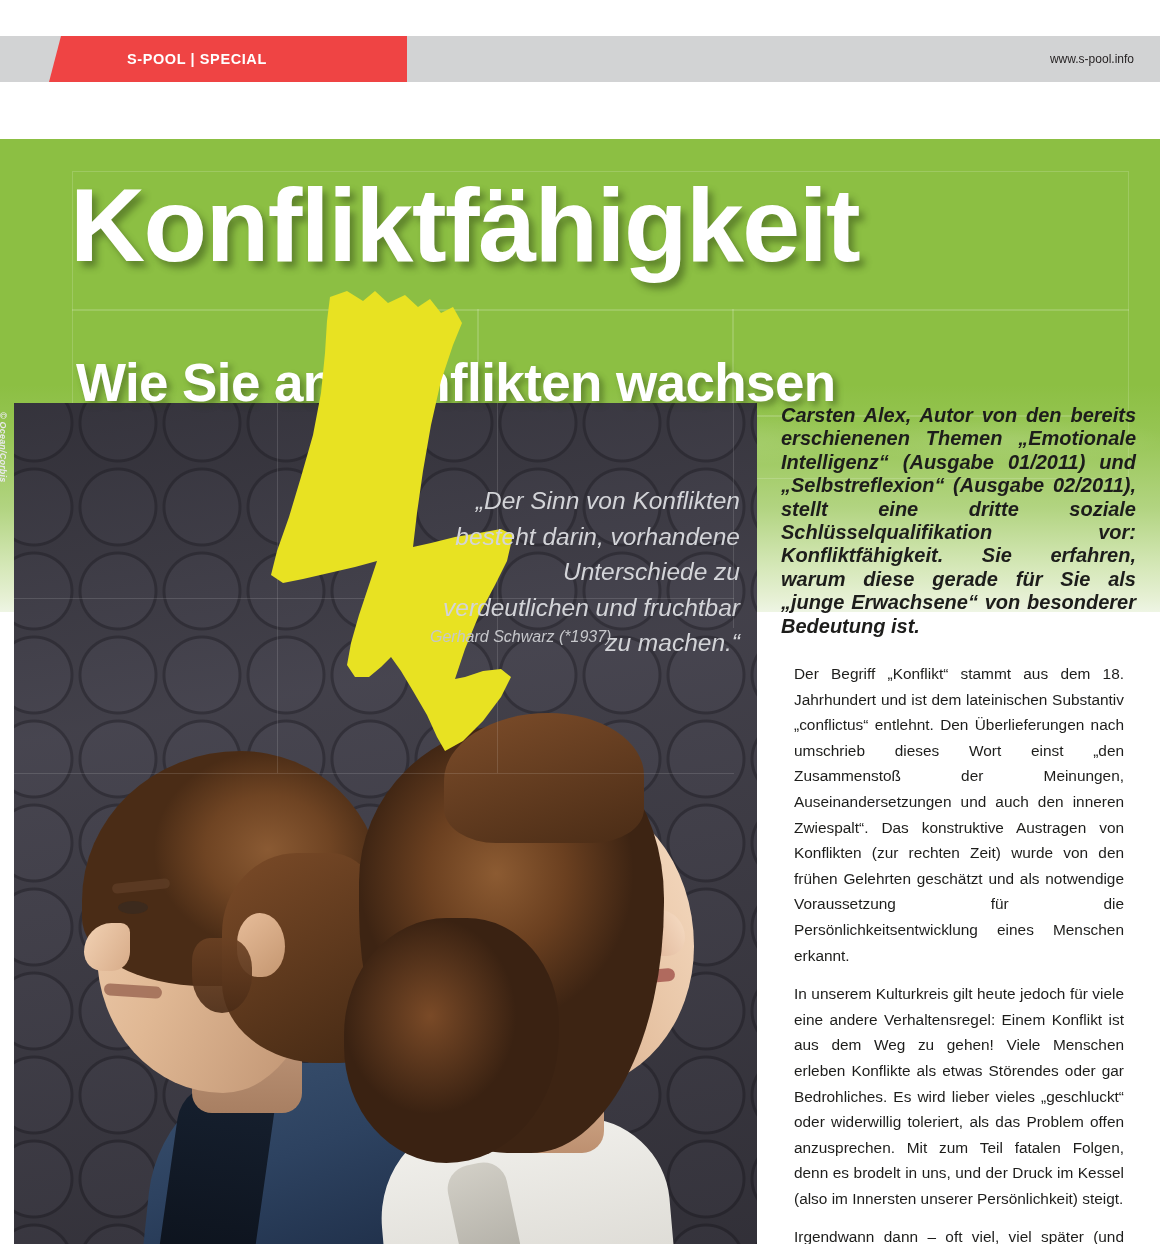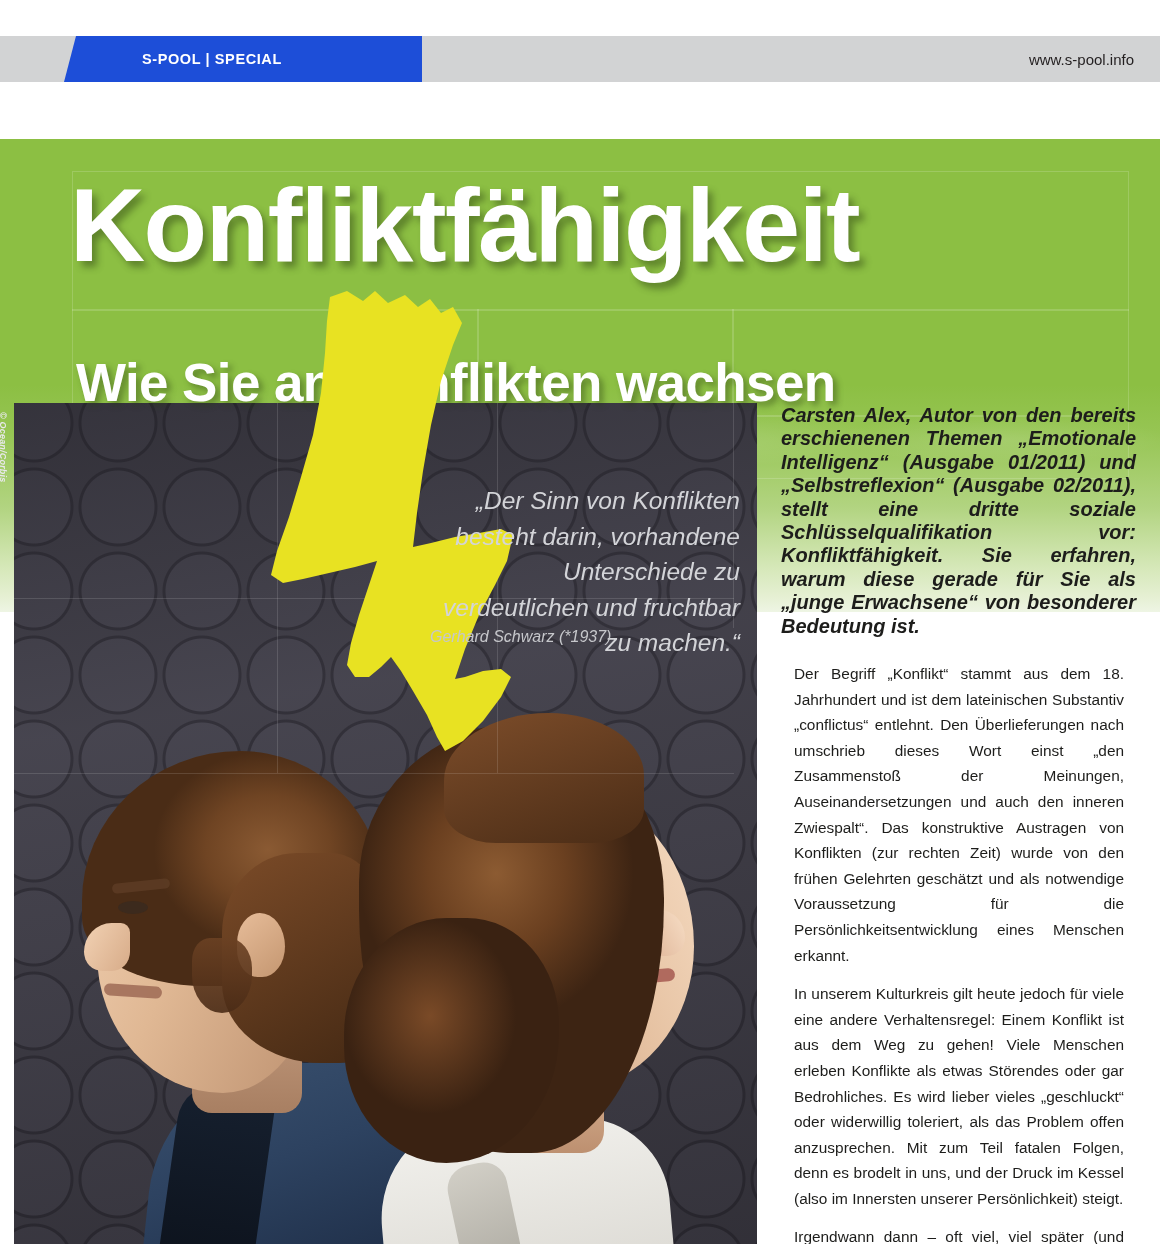--- a/index.html
+++ b/index.html
@@ -6,30 +6,30 @@
   body{
     width:1160px;height:1244px;position:relative;overflow:hidden;
     font-family:"Liberation Sans", sans-serif;
     -webkit-font-smoothing:antialiased;
   }
 
   
   .header{position:absolute;left:0;top:36px;width:1160px;height:46px;}
   .header-gray{position:absolute;left:0;top:0;width:1160px;height:46px;background:#d2d3d4;}
   .header-red{
-    position:absolute;left:64px;top:0;width:358px;height:46px;background:#1d4ed8;
+    position:absolute;left:49px;top:0;width:358px;height:46px;background:#ef4444;
     clip-path:polygon(12px 0, 358px 0, 358px 46px, 0 46px);
   }
   .header-red-label{
     position:absolute;left:78px;top:50%;transform:translateY(-50%);
     color:#ffffff;font-size:14.5px;font-weight:bold;letter-spacing:.6px;white-space:nowrap;
   }
   .header-url{
     position:absolute;right:26px;top:50%;transform:translateY(-50%);
-    color:#231f20;font-size:15px;white-space:nowrap;
+    color:#231f20;font-size:12px;white-space:nowrap;
   }
 
   
   .hero{
     position:absolute;left:0;top:139px;width:1160px;height:473px;
     background:linear-gradient(180deg,#8cbf43 0%,#8cbf43 52%,#96c553 62%,#b2d481 78%,#d4e7b6 90%,#e6f0d4 97%,#eef5e4 100%);
     overflow:hidden;
   }
   
   .hero-grid{position:absolute;left:0;top:0;width:1160px;height:473px;pointer-events:none;}

